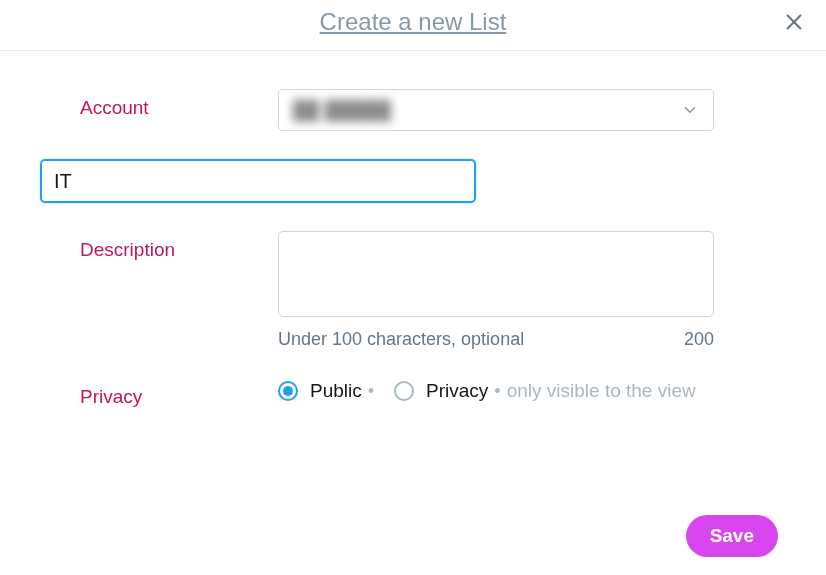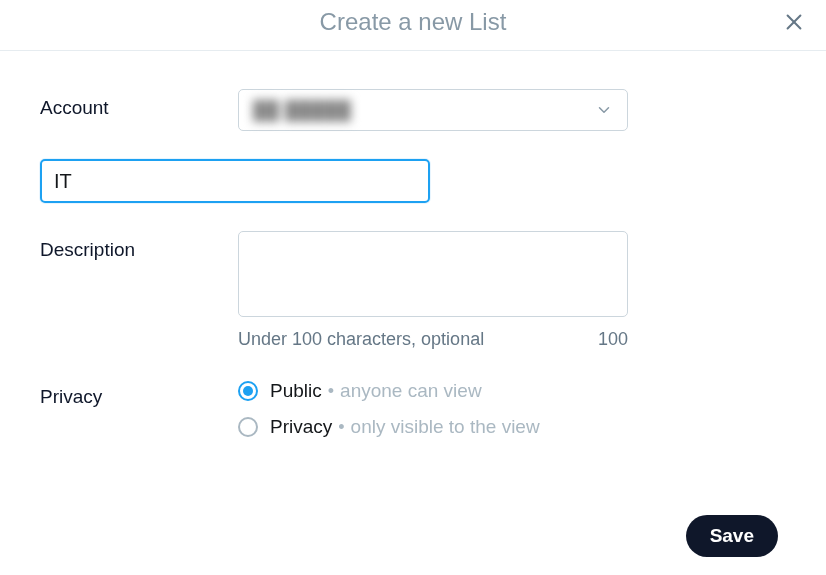--- a/index.html
+++ b/index.html
@@ -13,20 +13,21 @@
     .header {
       position: relative;
       text-align: center;
       padding: 8px 0 14px;
       border-bottom: 1px solid #e6ecf0;
     }
     .header-title {
       font-size: 24px;
       font-weight: 400;
       color: #8899a6;
+      text-decoration: underline;
     }
     .close-btn {
       position: absolute;
       right: 18px;
       top: 8px;
       width: 28px;
       height: 28px;
       cursor: pointer;
       display: flex;
       align-items: center;
@@ -39,25 +40,26 @@
       padding: 38px 0 0 40px;
     }
     .row {
       display: flex;
       align-items: flex-start;
       margin-bottom: 28px;
     }
     .row-label {
       width: 198px;
       font-size: 19px;
-      color: #0f172a;
+      color: #be185d;
       padding-top: 8px;
+      margin-left: 40px;
     }
     .control-col {
-      width: 390px;
+      width: 436px;
     }
 
     .account-select {
       position: relative;
       border: 1px solid #ccd6dd;
       border-radius: 5px;
       height: 42px;
       display: flex;
       align-items: center;
       padding: 0 14px;
@@ -105,21 +107,21 @@
       display: flex;
       justify-content: space-between;
       margin-top: 8px;
       font-size: 18px;
       color: #657786;
       gap: 25px;
     }
 
     .radio-group {
       display: flex;
-      flex-direction: column;
+      flex-direction: row;
       gap: 14px;
       padding-top: 2px;
     }
     .radio-item {
       display: flex;
       align-items: center;
       cursor: pointer;
     }
     .radio-circle {
       width: 20px;
@@ -155,21 +157,21 @@
       font-size: 19px;
       color: #aab8c2;
     }
 
     .footer {
       position: absolute;
       right: 48px;
       bottom: 18px;
     }
     .save-btn {
-      background: #0f172a;
+      background: #d946ef;
       color: #fff;
       border: none;
       border-radius: 22px;
       padding: 10px 24px;
       font-size: 19px;
       font-weight: 700;
       cursor: pointer;
     }
   </style>
 </head>
@@ -206,37 +208,36 @@
       <input type="text" class="name-input" value="IT" style="">
     </div>
   </div>
 
   <div class="row">
     <div class="row-label">Description</div>
     <div class="control-col">
       <textarea class="desc-textarea" style=""></textarea>
       <div class="desc-hint-row">
         <span>Under 100 characters, optional</span>
-        <span>100</span>
+        <span>200</span>
       </div>
     </div>
   </div>
 
   <div class="row">
     <div class="row-label">Privacy</div>
     <div class="control-col">
       <div class="radio-group">
 
         <div class="radio-item">
           <div class="radio-circle selected">
             <div class="radio-dot"></div>
           </div>
           <span class="radio-label">Public</span>
           <span class="radio-dot-sep">•</span>
-          <span class="radio-desc">anyone can view</span>
         </div>
 
         <div class="radio-item">
           <div class="radio-circle"></div>
           <span class="radio-label">Privacy</span>
           <span class="radio-dot-sep">•</span>
           <span class="radio-desc">only visible to the view</span>
         </div>
 
       </div>

